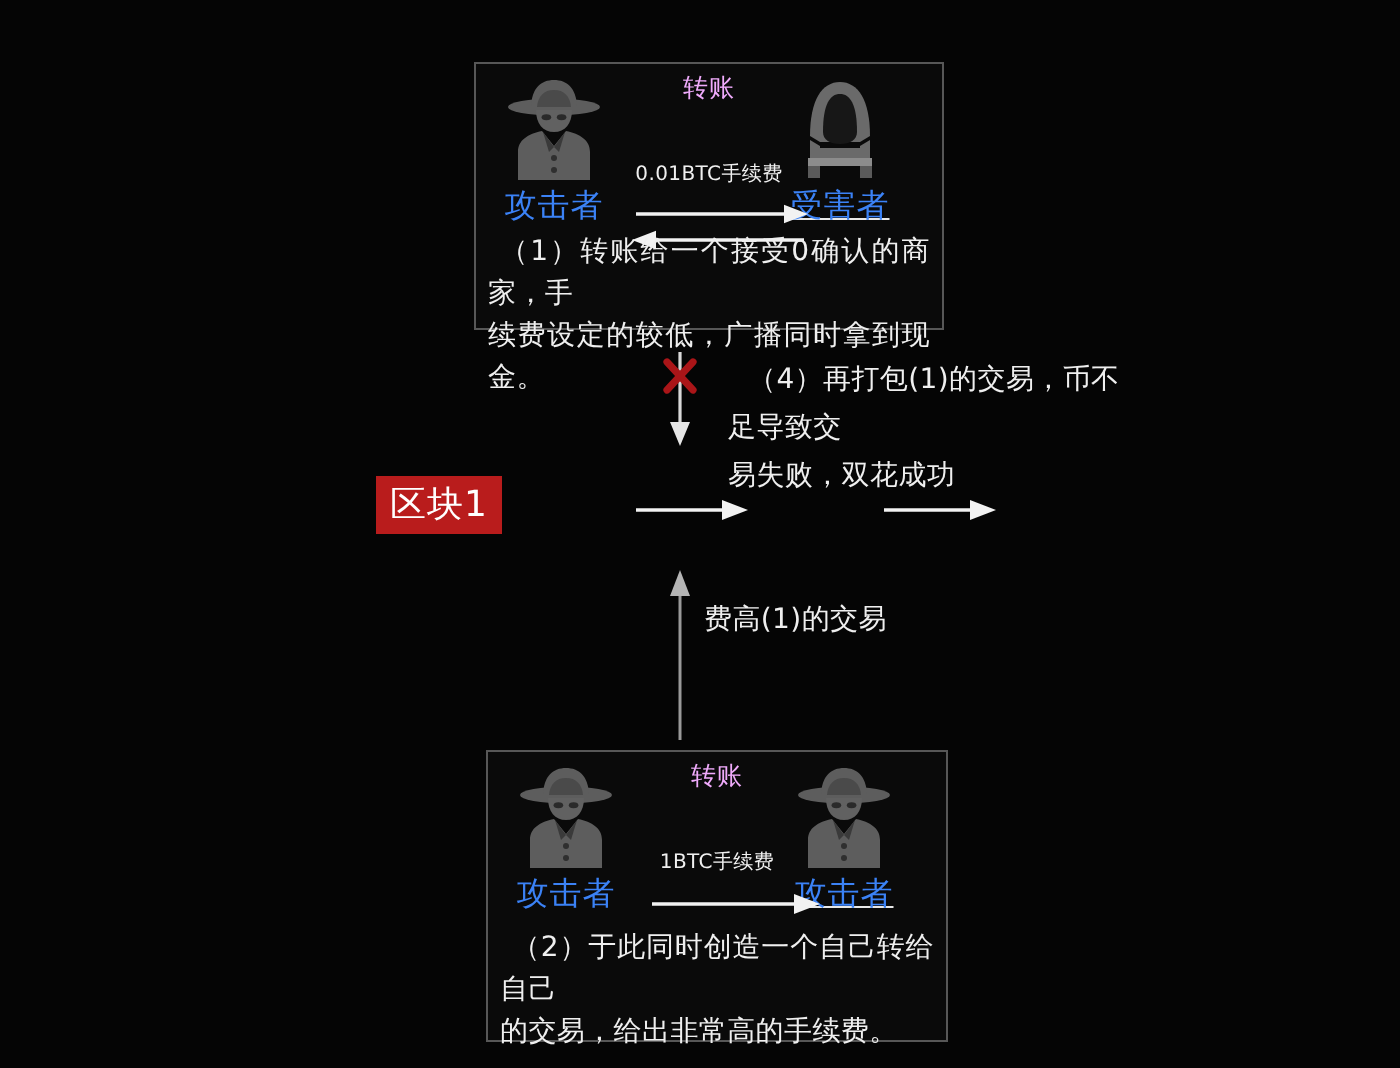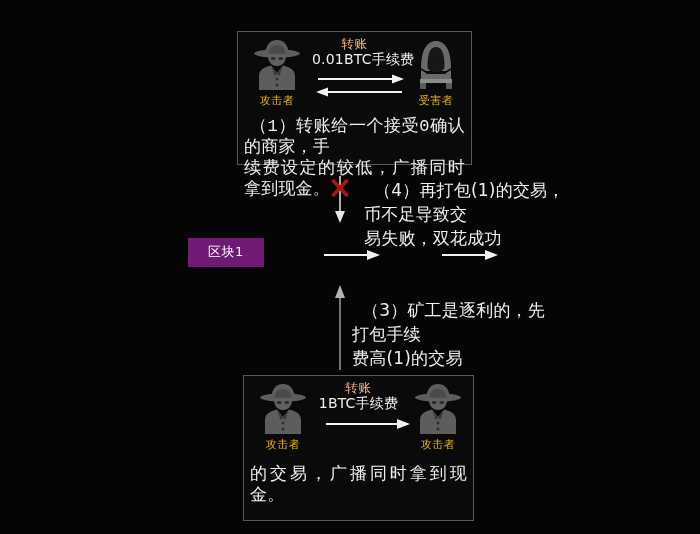--- a/index.html
+++ b/index.html
@@ -32,91 +32,91 @@
     left: 0; right: 0;
     top: 0;
     height: 82px;
   }
   .actor {
     position: absolute;
     width: 62px;
     text-align: center;
   }
   .actor.left  { left: 8px;  top: 6px; }
-  .actor.right { right: 4px; top: 6px; }
+  .actor.right { right: 20px; top: 6px; text-decoration: underline; }
   .actor .figure {
     height: 52px;
     display: flex;
     align-items: flex-end;
     justify-content: center;
   }
   .actor .name {
-    font-size: 11px;
-    color: #eab308;
+    font-size: 16px;
+    color: #3b82f6;
     letter-spacing: 0.5px;
     margin-top: 3px;
     white-space: nowrap;
   }
 
   .flow {
     position: absolute;
     left: 74px;
     right: 74px;
     top: 4px;
     text-align: center;
   }
   .flow .f-title {
     font-size: 12.5px;
-    color: #fdba74;
+    color: #f0abfc;
     letter-spacing: 0.5px;
     line-height: 15px;
   }
   .flow .f-fee {
-    font-size: 14px;
+    font-size: 10px;
     color: #f0f0f0;
     letter-spacing: 0.2px;
     line-height: 17px;
     white-space: nowrap;
+    margin-top: 28px;
   }
   .flow .arrows {
     margin-top: 3px;
   }
 
   .caption {
     position: absolute;
     left: 6px;
     right: 6px;
-    font-size: 17px;
+    font-size: 14px;
     line-height: 21px;
     color: #efefef;
     text-align: justify;
     letter-spacing: 0.2px;
-    font-family: Liberation Mono, monospace;
   }
   #box-top .caption    { top: 84px; }
   #box-bottom .caption { top: 88px; }
   .caption .ind { text-indent: 6px; display: block; }
 
   
   #chain {
     position: absolute;
     left: 188px;
     top: 237px;
     width: 312px;
     height: 30px;
     display: flex;
     align-items: center;
     justify-content: space-between;
   }
   .block {
-    width: 76px;
+    width: 63px;
     height: 29px;
-    background: #701a75;
+    background: #b91c1c;
     color: #ffffff;
-    font-size: 13px;
+    font-size: 18px;
     letter-spacing: 0.5px;
     display: flex;
     align-items: center;
     justify-content: center;
   }
   .chain-arrow {
     flex: 0 0 auto;
     width: 60px;
     height: 12px;
   }
@@ -131,21 +131,21 @@
   }
   #up-connector {
     position: absolute;
     left: 330px;
     top: 285px;
     width: 20px;
     height: 85px;
   }
   .annotation {
     position: absolute;
-    font-size: 17px;
+    font-size: 14px;
     line-height: 24px;
     color: #efefef;
     letter-spacing: 0.2px;
     width: 205px;
   }
   #note-4 { left: 364px; top: 178px; }
   #note-3 { left: 352px; top: 298px; }
   .annotation .ind { text-indent: 10px; display: block; }
 </style>
 </head>
@@ -271,21 +271,20 @@
   </div>
 
   <div id="up-connector">
     <svg width="20" height="85" viewBox="0 0 20 85" aria-hidden="true">
       <line x1="10" y1="12" x2="10" y2="85" stroke="#9a9a9a" stroke-width="1.5"></line>
       <polygon points="10,0 5,13 15,13" fill="#b4b4b4"></polygon>
     </svg>
   </div>
 
   <div class="annotation" id="note-3">
-    <span class="ind">（3）矿工是逐利的，先打包手续</span>
     <span>费高(1)的交易</span>
   </div>
 
   <div class="txn-box" id="box-bottom">
 
     <div class="actors">
 
       <div class="actor left">
         <div class="figure">
           <svg width="56" height="52" viewBox="0 0 56 52" aria-hidden="true">
@@ -358,17 +357,18 @@
         <div class="arrows">
           <svg width="96" height="18" viewBox="0 0 96 18" aria-hidden="true">
             <line x1="8" y1="9" x2="84" y2="9" stroke="#f2f2f2" stroke-width="1.8"></line>
             <polygon points="92,9 79,4 79,14" fill="#f2f2f2"></polygon>
           </svg>
         </div>
       </div>
     </div>
 
     <div class="caption">
-      <span>的交易，广播同时拿到现金。</span>
+      <span class="ind">（2）于此同时创造一个自己转给自己</span>
+      <span>的交易，给出非常高的手续费。</span>
     </div>
   </div>
 
 </div>
 
 </body></html>

